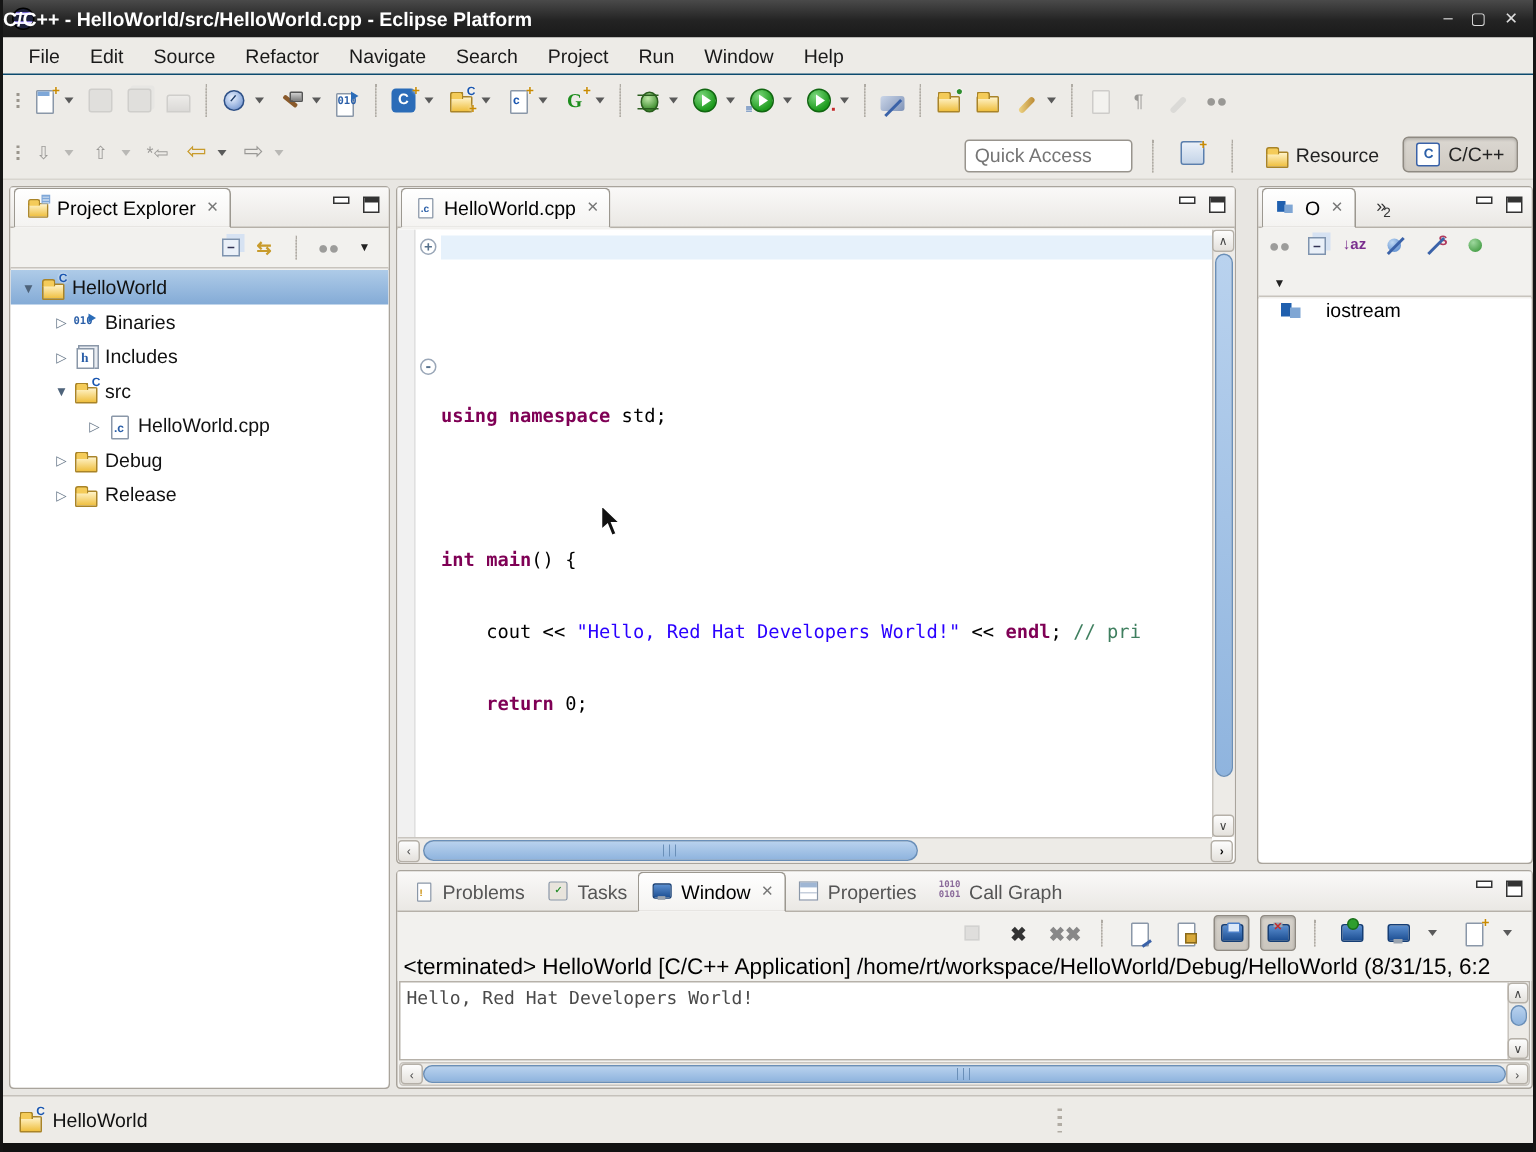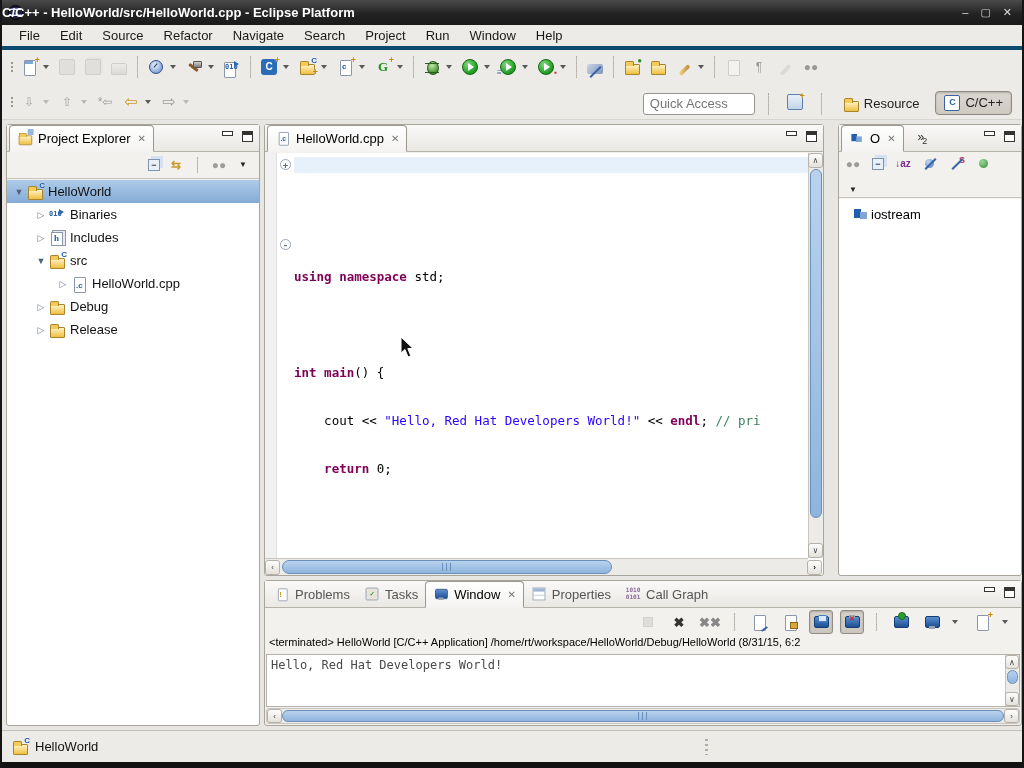--- a/index.html
+++ b/index.html
@@ -11,21 +11,21 @@
     background:linear-gradient(#4a4a4a,#232323 55%,#1a1a1a);
     display:flex; align-items:center; color:#fff; }
   .app-logo { width:15px; height:15px; border-radius:50%; margin-left:6px;
     background:repeating-linear-gradient(#1b1f3a 0 2px,#7a6bd0 2px 3px,#e8e4ff 3px 4px,#1b1f3a 4px 6px); border:1px solid #000; }
   .title-text { position:absolute; left:0; right:0; font-weight:bold; font-size:13px; }
   .win-controls { margin-left:auto; display:flex; gap:12px; padding-right:10px; font-size:11px; color:#ddd; z-index:2; }
   .win-controls span { cursor:default; }
 
   
   .menubar { position:absolute; left:0; top:25px; width:100%; height:25px; background:#EDEBE7;
-    display:flex; align-items:center; gap:2px; padding-left:8px; border-bottom:4px solid #0c4a6e; }
+    display:flex; align-items:center; gap:2px; padding-left:8px; border-bottom:1px solid #0c4a6e; }
   .menu-item { font-size:13px; color:#1a1a1a; padding:3px 9px; border-radius:3px; }
 
   
   .toolbar1 { position:absolute; left:0; top:50px; width:100%; height:34px; background:#EDEBE7;
     display:flex; align-items:center; padding-left:6px; }
   .toolbar2 { position:absolute; left:0; top:84px; width:100%; height:36px; background:#EDEBE7;
     display:flex; align-items:center; padding-left:6px; border-bottom:1px solid #D8D5CF; }
   .tsep { width:1px; height:22px; background:#C9C5BF; margin:0 5px; border-left:1px dotted #AFABA4; }
   .tbtn { height:26px; min-width:26px; display:flex; align-items:center; justify-content:center; border-radius:3px; position:relative; }
   .drop { width:0; height:0; border-left:3px solid transparent; border-right:3px solid transparent; border-top:4px solid #5a5a5a; margin:0 5px 0 1px; }
@@ -134,38 +134,38 @@
     border-radius:3px; font-size:8px; color:#444; text-align:center; line-height:14px; }
   .grip { position:absolute; left:50%; top:50%; transform:translate(-50%,-50%); width:10px; height:8px;
     background:repeating-linear-gradient(90deg,#6A8FB8 0 1px,transparent 1px 4px); }
 
   
   .outline { left:836px; top:4px; width:184px; height:452px; }
   .outline-toolbar { height:46px; background:#F2F1EE; border-bottom:1px solid #C8C4BD; padding:4px 6px 0; }
   .outline-toolbar .row1 { display:flex; gap:11px; align-items:center; }
   .outline-toolbar .row2 { margin-top:6px; }
   .outline-body { position:absolute; left:0; top:74px; right:0; bottom:0; background:#fff; border-radius:0 0 3px 3px; }
-  .outline-row { height:23px; display:flex; align-items:flex-end; padding-left:14px; font-size:13px; gap:2px; }
+  .outline-row { height:23px; display:flex; align-items:flex-start; padding-left:14px; font-size:13px; gap:15px; }
   .suffix { color:#8C7A3F; }
   .ic-include-blk::before { content:""; position:absolute; left:1px; top:3px; width:7px; height:9px; background:#1F5FAE; }
   .ic-include-blk::after { content:""; position:absolute; left:7px; top:6px; width:7px; height:7px; background:#7FA6D4; }
   .ic-ns::before { content:""; position:absolute; left:2px; top:3px; width:11px; height:3px; background:#C85A6E;
     box-shadow:0 5px 0 #5A7FC8, 0 10px 0 #9A5AB4; }
   .ic-fn::before { content:""; position:absolute; left:3px; top:4px; width:8px; height:8px; border-radius:50%;
     background:radial-gradient(circle at 35% 30%,#9ED89E,#2E8E2E 75%); border:1px solid #1E6E1E; }
   .chev2 { font-size:12px; color:#333; letter-spacing:-2px; }
   .chev2 sub { font-size:9px; }
 
   
   .console { left:262px; top:460px; width:758px; height:146px; }
   .console-toolbar { height:28px; display:flex; align-items:center; justify-content:flex-end; gap:7px; padding-right:8px;
     background:#F2F1EE; }
   .console-toolbar .tbtn { height:24px; min-width:24px; }
   .pressed { background:linear-gradient(#D6D2CB,#CBC6BE); border:1px solid #908B83; box-shadow:inset 0 1px 2px rgba(0,0,0,.2); border-radius:3px; }
-  .console-title { height:18px; font-size:11px; color:#000; padding-left:4px; white-space:nowrap; overflow:hidden; background:#F2F1EE; }
+  .console-title { height:18px; font-size:15px; color:#000; padding-left:4px; white-space:nowrap; overflow:hidden; background:#F2F1EE; }
   .console-out { position:absolute; left:1px; right:1px; top:73px; bottom:18px; background:#fff; border:1px solid #B6B1A9; }
   .console-text { font:12px/15px "DejaVu Sans Mono",monospace; color:#4A4A4A; padding:3px 4px; }
   .c-sbv { position:absolute; right:0; top:0; bottom:0; width:14px; background:#EDEBE7; border-left:1px solid #C9C5BF; }
   .c-sbh { position:absolute; left:1px; right:1px; bottom:1px; height:16px; background:#EDEBE7; border:1px solid #C9C5BF; border-radius:3px; }
   .ic-x { font-size:13px; font-weight:bold; color:#333; }
   .ic-xx { font-size:13px; font-weight:bold; color:#888; }
   .ic-sq { width:10px; height:10px; background:#BDBDBD; border:1px solid #999; }
   .ic-pin::after { content:""; position:absolute; right:-2px; top:-2px; width:6px; height:6px; border-radius:50%; background:#2E9E2E; border:1px solid #176E17; }
   .ic-redx::after { content:"✕"; position:absolute; right:-1px; top:1px; font:bold 7px/7px "Liberation Sans",sans-serif; color:#C42B2B; }
   .ic-bubble::after { content:""; position:absolute; right:-1px; top:1px; width:7px; height:5px; background:#DCE9F8; border:1px solid #4A7FC8; border-radius:1px; }

